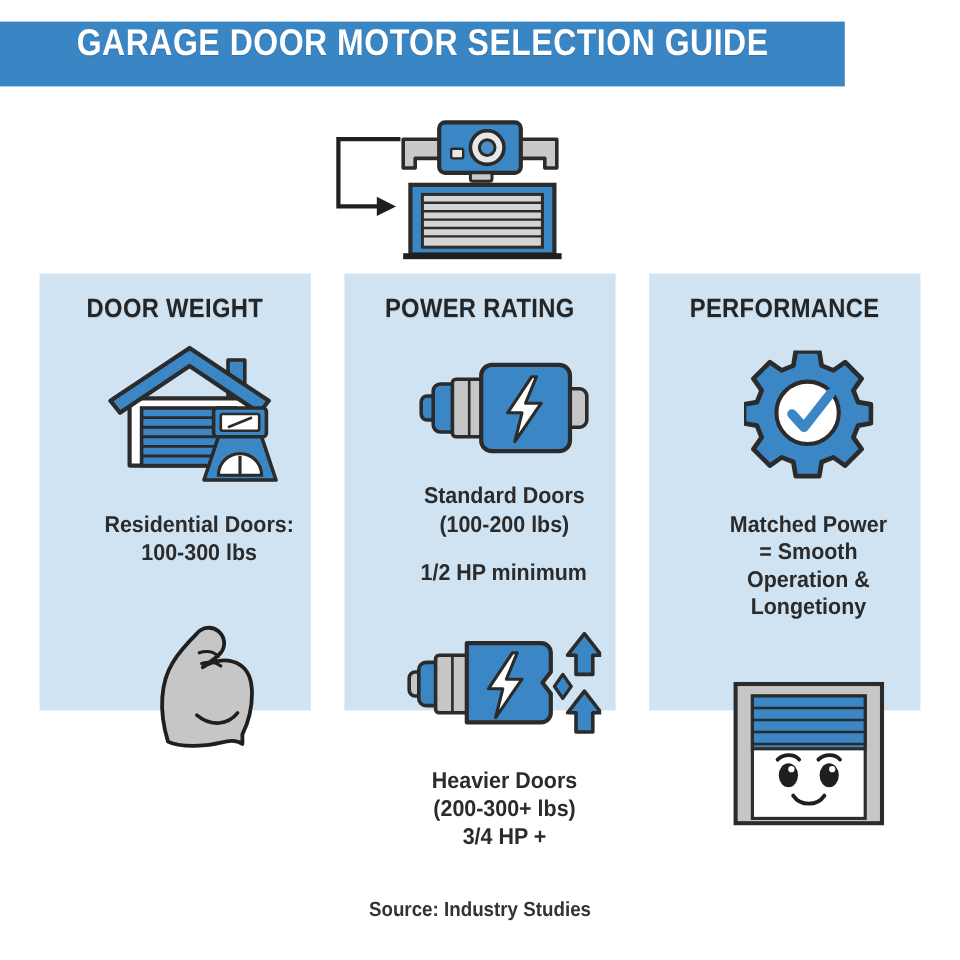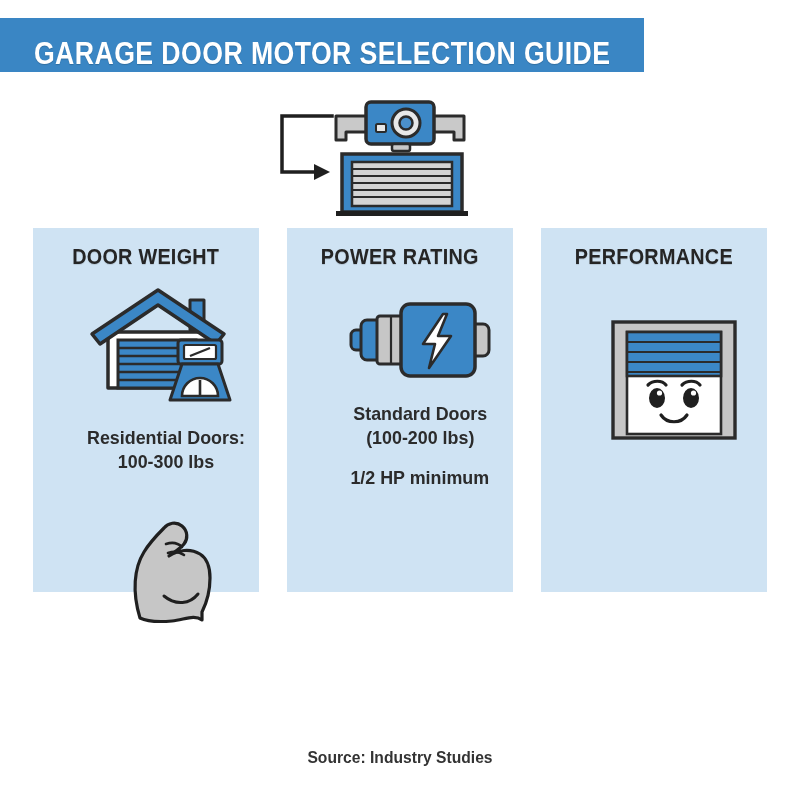--- a/index.html
+++ b/index.html
@@ -14,25 +14,25 @@
     color: #2b2b2b;
     position: relative;
     overflow: hidden;
   }
 
   
   .banner {
     position: absolute;
     left: 0;
     top: 18px;
-    width: 644px;
+    width: 704px;
     height: 54px;
     background: #3a86c4;
     display: flex;
-    align-items: flex-end;
+    align-items: flex-start;
     justify-content: center;
   }
   .banner-title {
     color: #ffffff;
     font-family: "Liberation Sans Narrow", "Liberation Sans", sans-serif;
     font-weight: bold;
     font-size: 31px;
     letter-spacing: 0.5px;
     transform: scaleX(0.86);
     white-space: nowrap;
@@ -248,25 +248,65 @@
           <rect x="54" y="8" width="74" height="72" rx="9" fill="#3b87c6" stroke="#2b2b2b" stroke-width="3.5"></rect>
 
           <polygon points="96,18 76,48 88,48 82,72 104,40 91,40 100,18" fill="#ffffff" stroke="#2b2b2b" stroke-width="2.6" stroke-linejoin="round"></polygon>
         </svg>
       </div>
       <div class="caption std">Standard Doors
 (100-200 lbs)</div>
       <div class="caption hp1">1/2 HP minimum</div>
     </div>
 
+    <div class="block">
+      <div class="icon-wrap motor-lg">
+        <svg width="162" height="90" viewBox="0 0 162 90">
+
+          <rect x="2" y="36" width="14" height="20" rx="5" fill="#c6c6c6" stroke="#2b2b2b" stroke-width="3"></rect>
+          <rect x="10" y="28" width="20" height="36" rx="6" fill="#3b87c6" stroke="#2b2b2b" stroke-width="3"></rect>
+          <rect x="24" y="22" width="28" height="48" rx="3" fill="#c6c6c6" stroke="#2b2b2b" stroke-width="3"></rect>
+          <line x1="38" y1="22" x2="38" y2="70" stroke="#2b2b2b" stroke-width="2.2"></line>
+
+          <path d="M50,12 L112,12 A8 8 0 0 1 120,20 L120,36 L113,45 L120,54 L120,70
+                   A8 8 0 0 1 112,78 L50,78 Z" fill="#3b87c6" stroke="#2b2b2b" stroke-width="3.5" stroke-linejoin="round"></path>
+
+          <polygon points="88,20 68,50 80,50 74,74 96,42 83,42 92,20" fill="#ffffff" stroke="#2b2b2b" stroke-width="2.6" stroke-linejoin="round"></polygon>
+
+          <polygon points="130,38 137,48 130,58 123,48" fill="#3b87c6" stroke="#2b2b2b" stroke-width="2.8" stroke-linejoin="round"></polygon>
+
+          <polygon points="148,4 162,22 155,22 155,38 141,38 141,22 134,22" fill="#3b87c6" stroke="#2b2b2b" stroke-width="3" stroke-linejoin="round"></polygon>
+          <polygon points="148,52 162,70 155,70 155,86 141,86 141,70 134,70" fill="#3b87c6" stroke="#2b2b2b" stroke-width="3" stroke-linejoin="round"></polygon>
+        </svg>
+      </div>
+      <div class="caption heavy tight">Heavier Doors
+(200-300+ lbs)
+3/4 HP +</div>
+    </div>
   </div>
 
   <div class="col c3">
     <div class="col-head">PERFORMANCE</div>
 
+    <div class="block">
+      <div class="icon-wrap gear">
+        <svg width="108" height="108" viewBox="0 0 108 108">
+          <path d="M44,4 L64,4 L66,16 L76,20 L86,13 L100,27 L93,37 L97,47 L108,49 L108,65
+                   L97,67 L93,77 L100,87 L86,101 L76,94 L66,98 L64,110 L44,110 L42,98
+                   L32,94 L22,101 L8,87 L15,77 L11,67 L0,65 L0,49 L11,47 L15,37 L8,27
+                   L22,13 L32,20 L42,16 Z" fill="#3b87c6" stroke="#2b2b2b" stroke-width="4" stroke-linejoin="round" transform="translate(0,-3) scale(0.98)"></path>
+          <circle cx="53" cy="52" r="26" fill="#ffffff" stroke="#2b2b2b" stroke-width="3.4"></circle>
+          <path d="M40,53 L50,64 L72,36" fill="none" stroke="#3b87c6" stroke-width="8" stroke-linecap="round" stroke-linejoin="round"></path>
+        </svg>
+      </div>
+      <div class="caption perf tight">Matched Power
+= Smooth
+Operation &amp;
+Longetiony</div>
+    </div>
 
     <div class="block">
       <div class="icon-wrap happy">
         <svg width="130" height="124" viewBox="0 0 130 124">
 
           <rect x="4" y="4" width="122" height="116" fill="#c6c6c6" stroke="#2b2b2b" stroke-width="3.4"></rect>
 
           <rect x="18" y="14" width="94" height="102" fill="#ffffff" stroke="#2b2b2b" stroke-width="2.6"></rect>
 
           <rect x="18" y="14" width="94" height="44" fill="#3b87c6" stroke="#2b2b2b" stroke-width="2.6"></rect>

